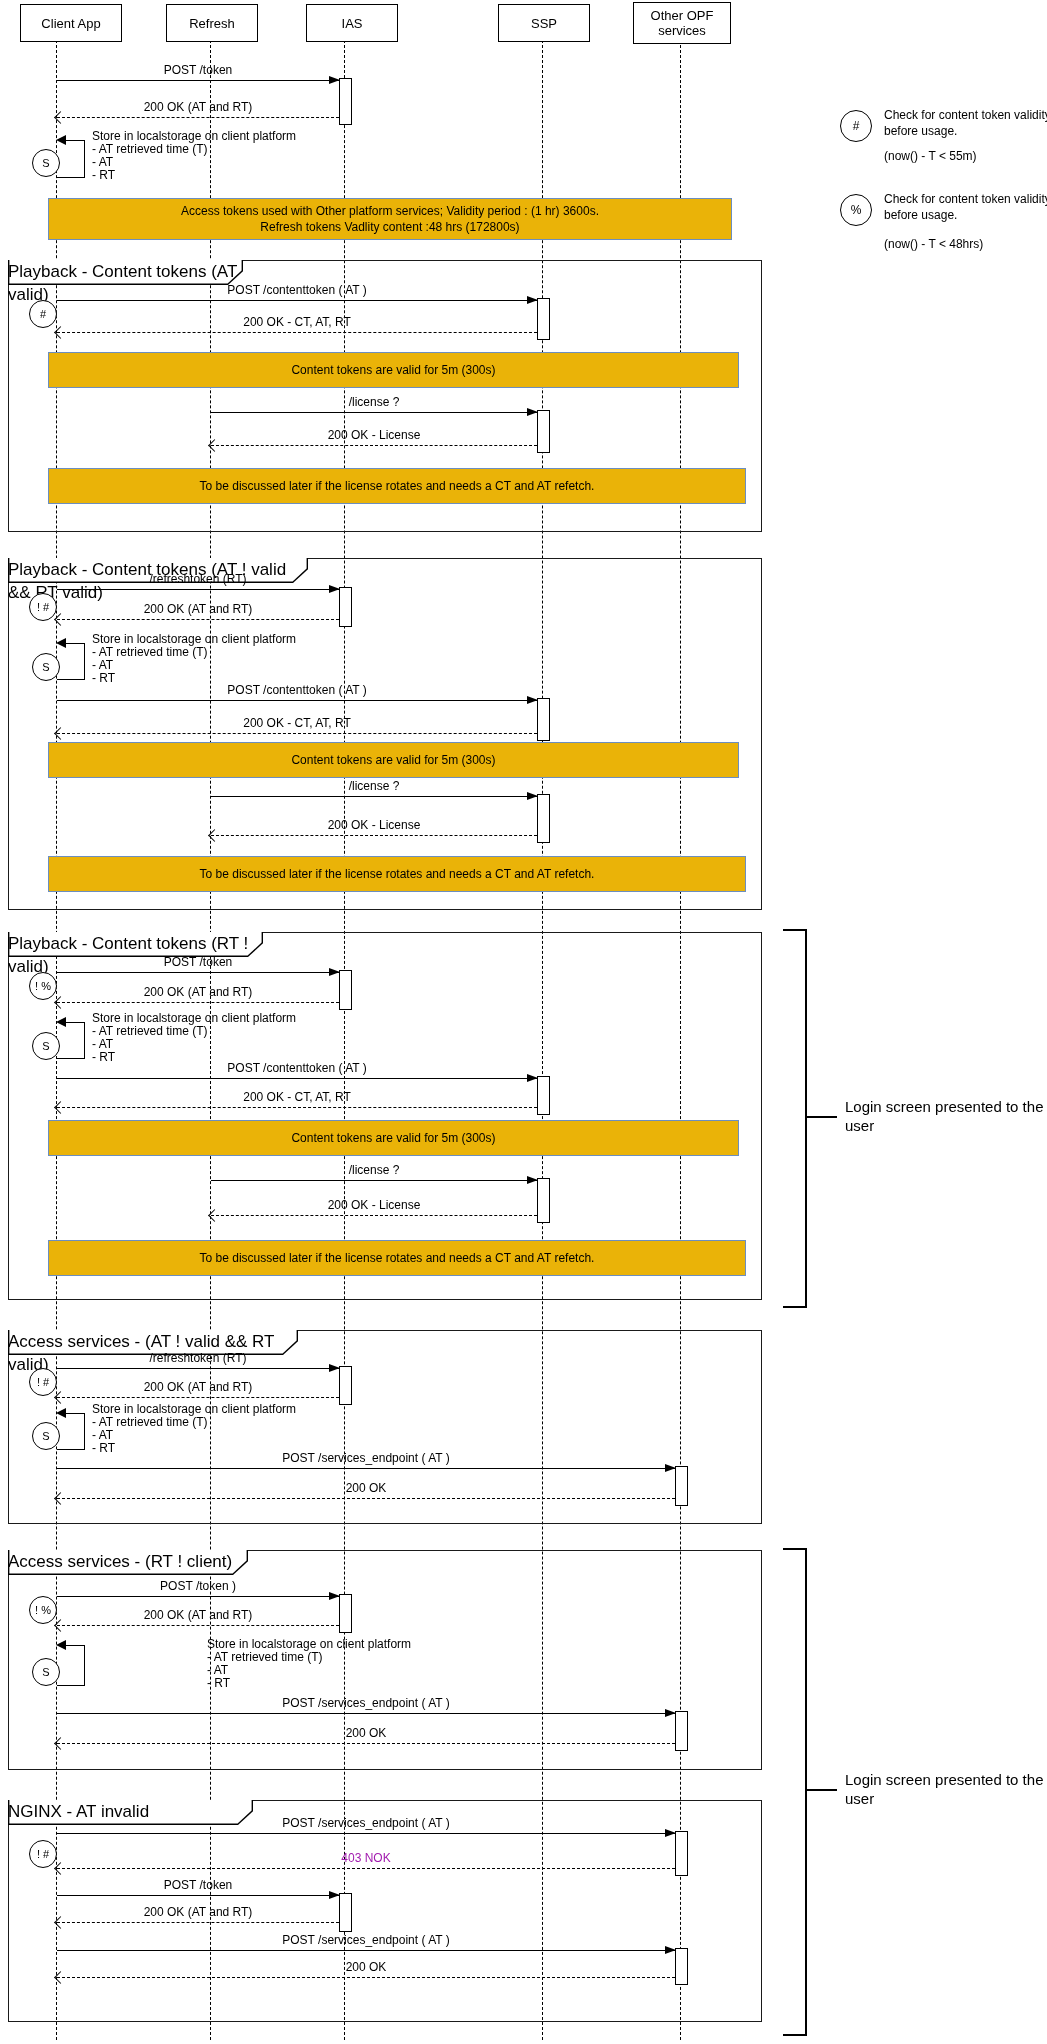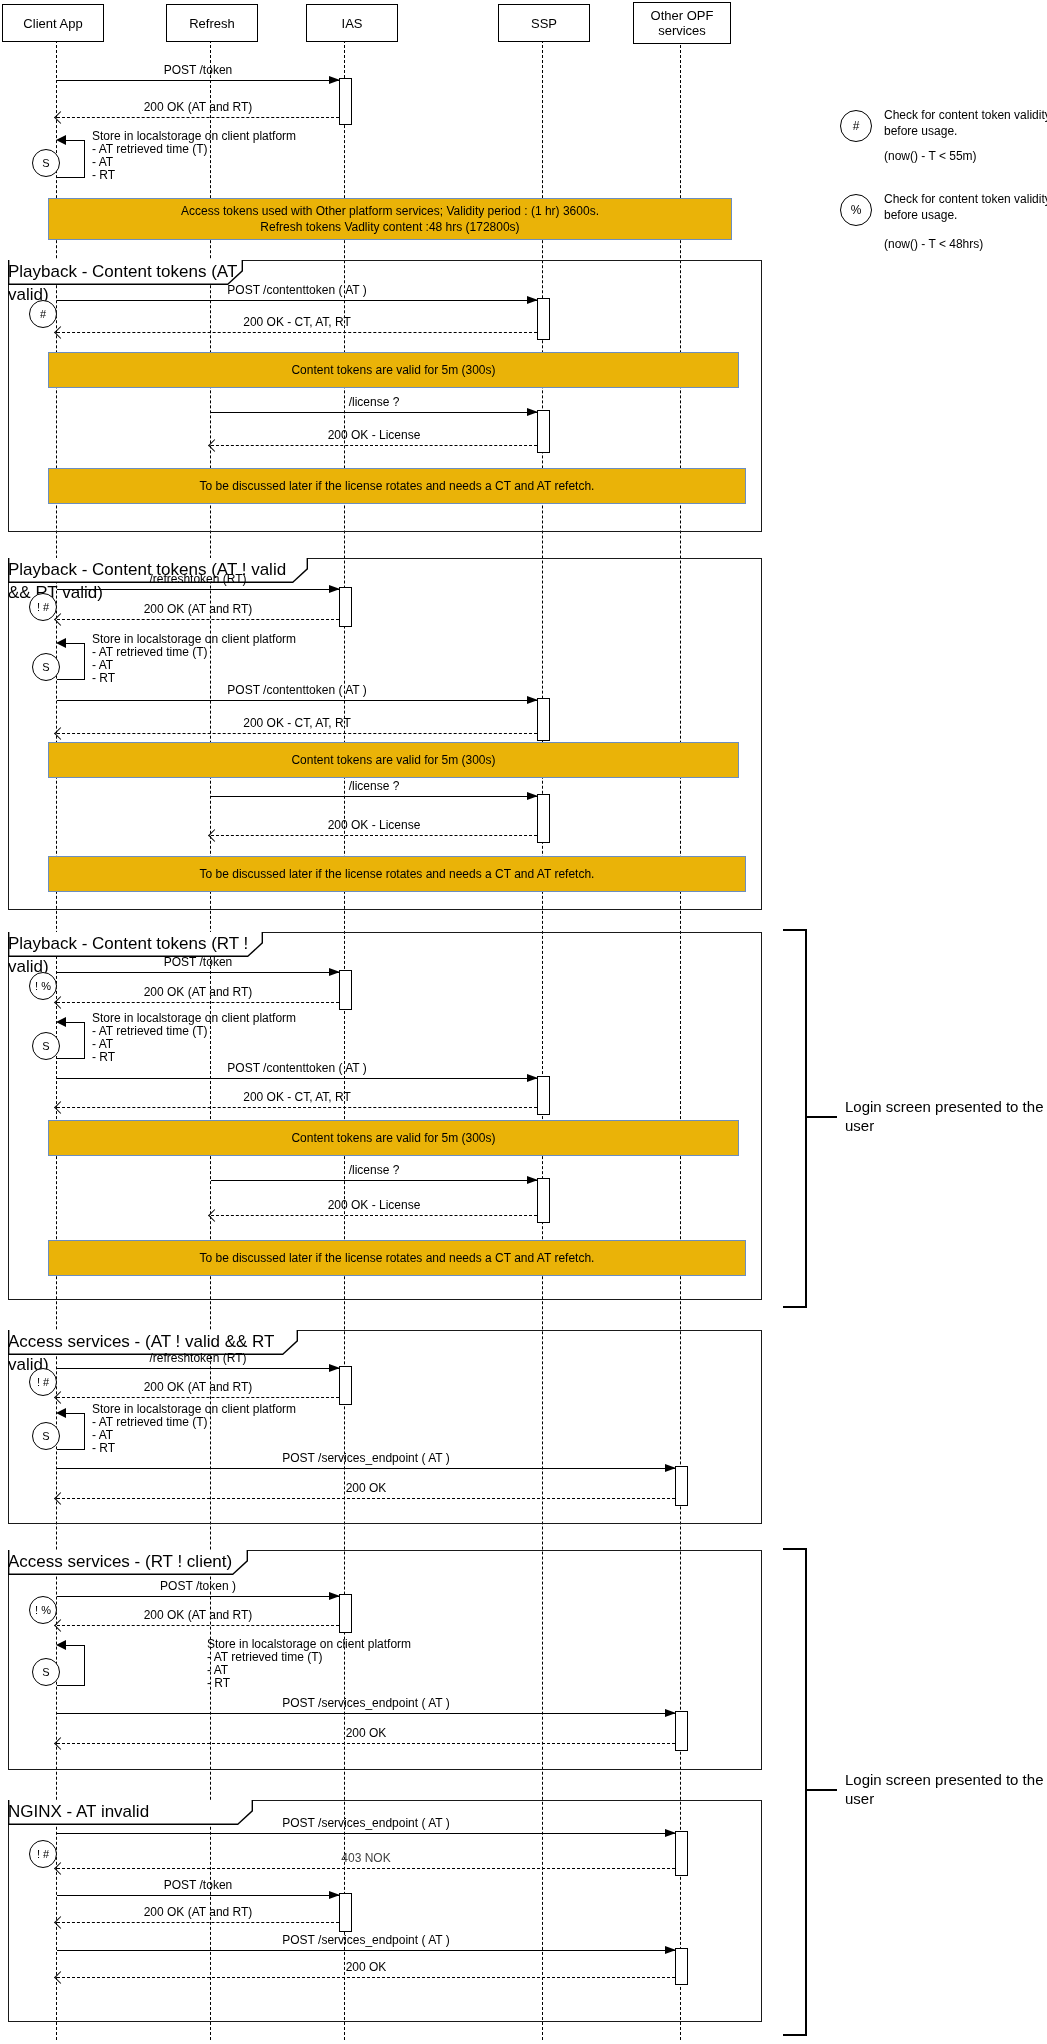--- a/index.html
+++ b/index.html
@@ -34,34 +34,34 @@
   .selfloop .topline{position:absolute;left:9px;right:0;top:0;border-top:1.3px solid #000;}
   .selfloop .ah-left{position:absolute;left:-1px;top:-5px;width:0;height:0;
         border-right:10px solid #000;border-top:5px solid transparent;border-bottom:5px solid transparent;}
   .storetxt{position:absolute;font-size:12px;line-height:13px;white-space:nowrap;}
   .storetxt div{height:13px;}
   .bline{position:absolute;background:#000;}
   .bracket-label{position:absolute;font-size:15px;line-height:19px;}
   .legend-circle{position:absolute;width:30px;height:30px;border:1.3px solid #000;border-radius:50%;
         background:#fff;text-align:center;line-height:30px;font-size:12px;}
   .legend-text{position:absolute;font-size:12px;line-height:16px;width:172px;}
-  .red{color:#404040;}
+  .red{color:#a21caf;}
 </style>
 </head>
 <body>
 
 <div id="canvas">
 
   <div class="lifeline" style="left:56px;"></div>
   <div class="lifeline" style="left:210px;"></div>
   <div class="lifeline" style="left:344px;"></div>
   <div class="lifeline" style="left:542px;"></div>
   <div class="lifeline" style="left:680px;"></div>
 
-  <div class="actor" style="left:2px;top:4px;width:100px;">
+  <div class="actor" style="left:20px;top:4px;width:100px;">
       <span>Client App</span>
     </div>
   <div class="actor" style="left:166px;top:4px;width:90px;">
       <span>Refresh</span>
     </div>
   <div class="actor" style="left:300px;top:4px;width:90px;margin-left:6px;">
       <span>IAS</span>
     </div>
   <div class="actor" style="left:498px;top:4px;width:90px;">
       <span>SSP</span>

